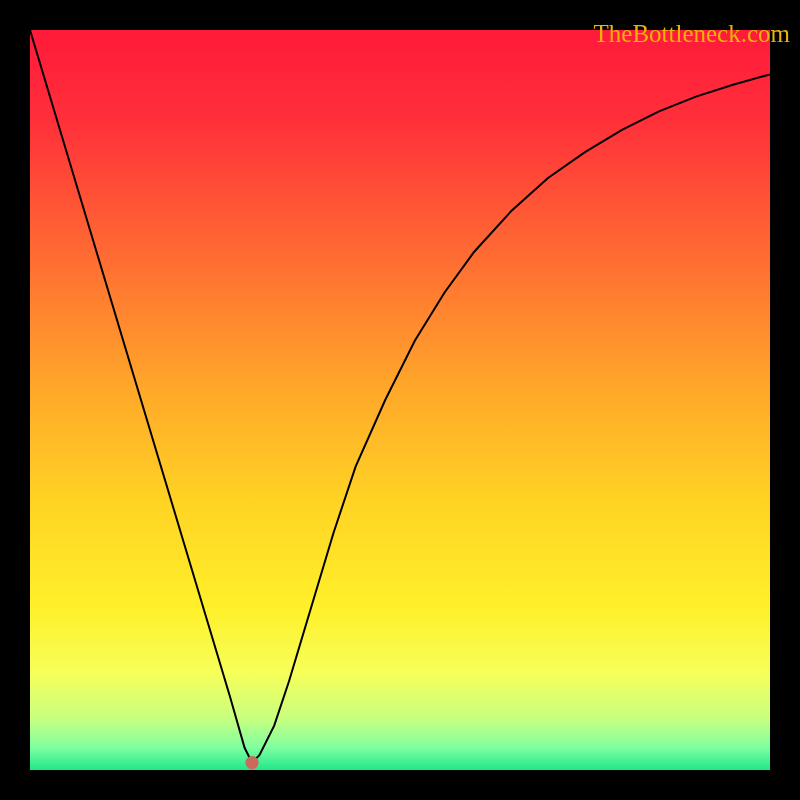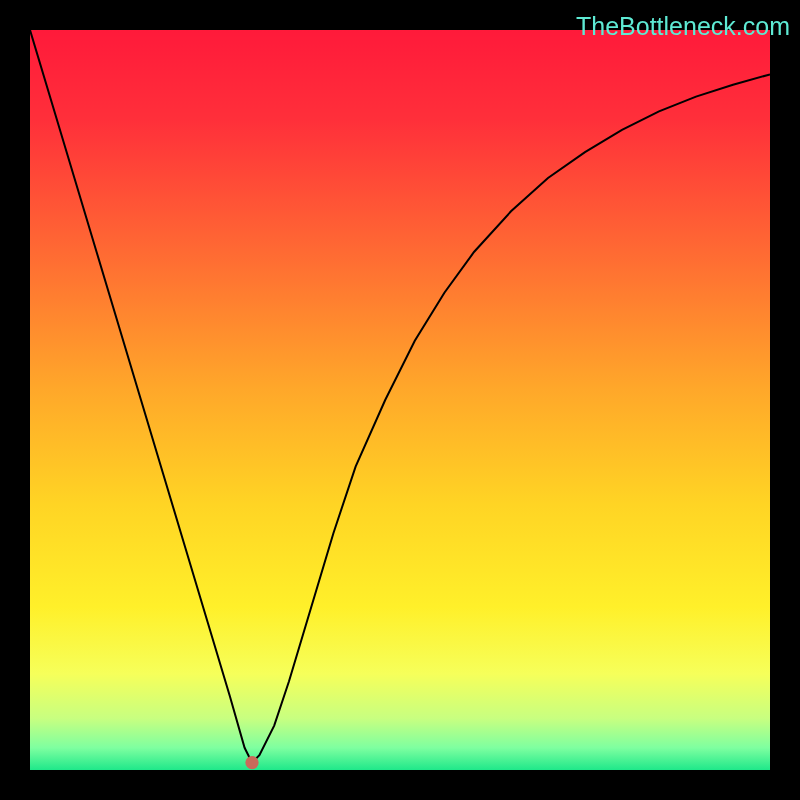--- a/index.html
+++ b/index.html
@@ -6,26 +6,27 @@
     margin: 0;
     padding: 0;
     width: 800px;
     height: 800px;
     background: #000;
     position: relative;
     font-family: Arial, sans-serif;
   }
   .watermark {
     position: absolute;
-    top: 12px;
+    top: 20px;
     right: 10px;
     font-size: 25px;
     font-weight: 500;
-    color: #5eead4;
+    color: #eab308;
     z-index: 10;
+    font-family: Liberation Serif, serif;
   }
   .plot-area {
     position: absolute;
     left: 30px;
     top: 30px;
     width: 740px;
     height: 740px;
   }
   .plot-area svg {
     display: block;

